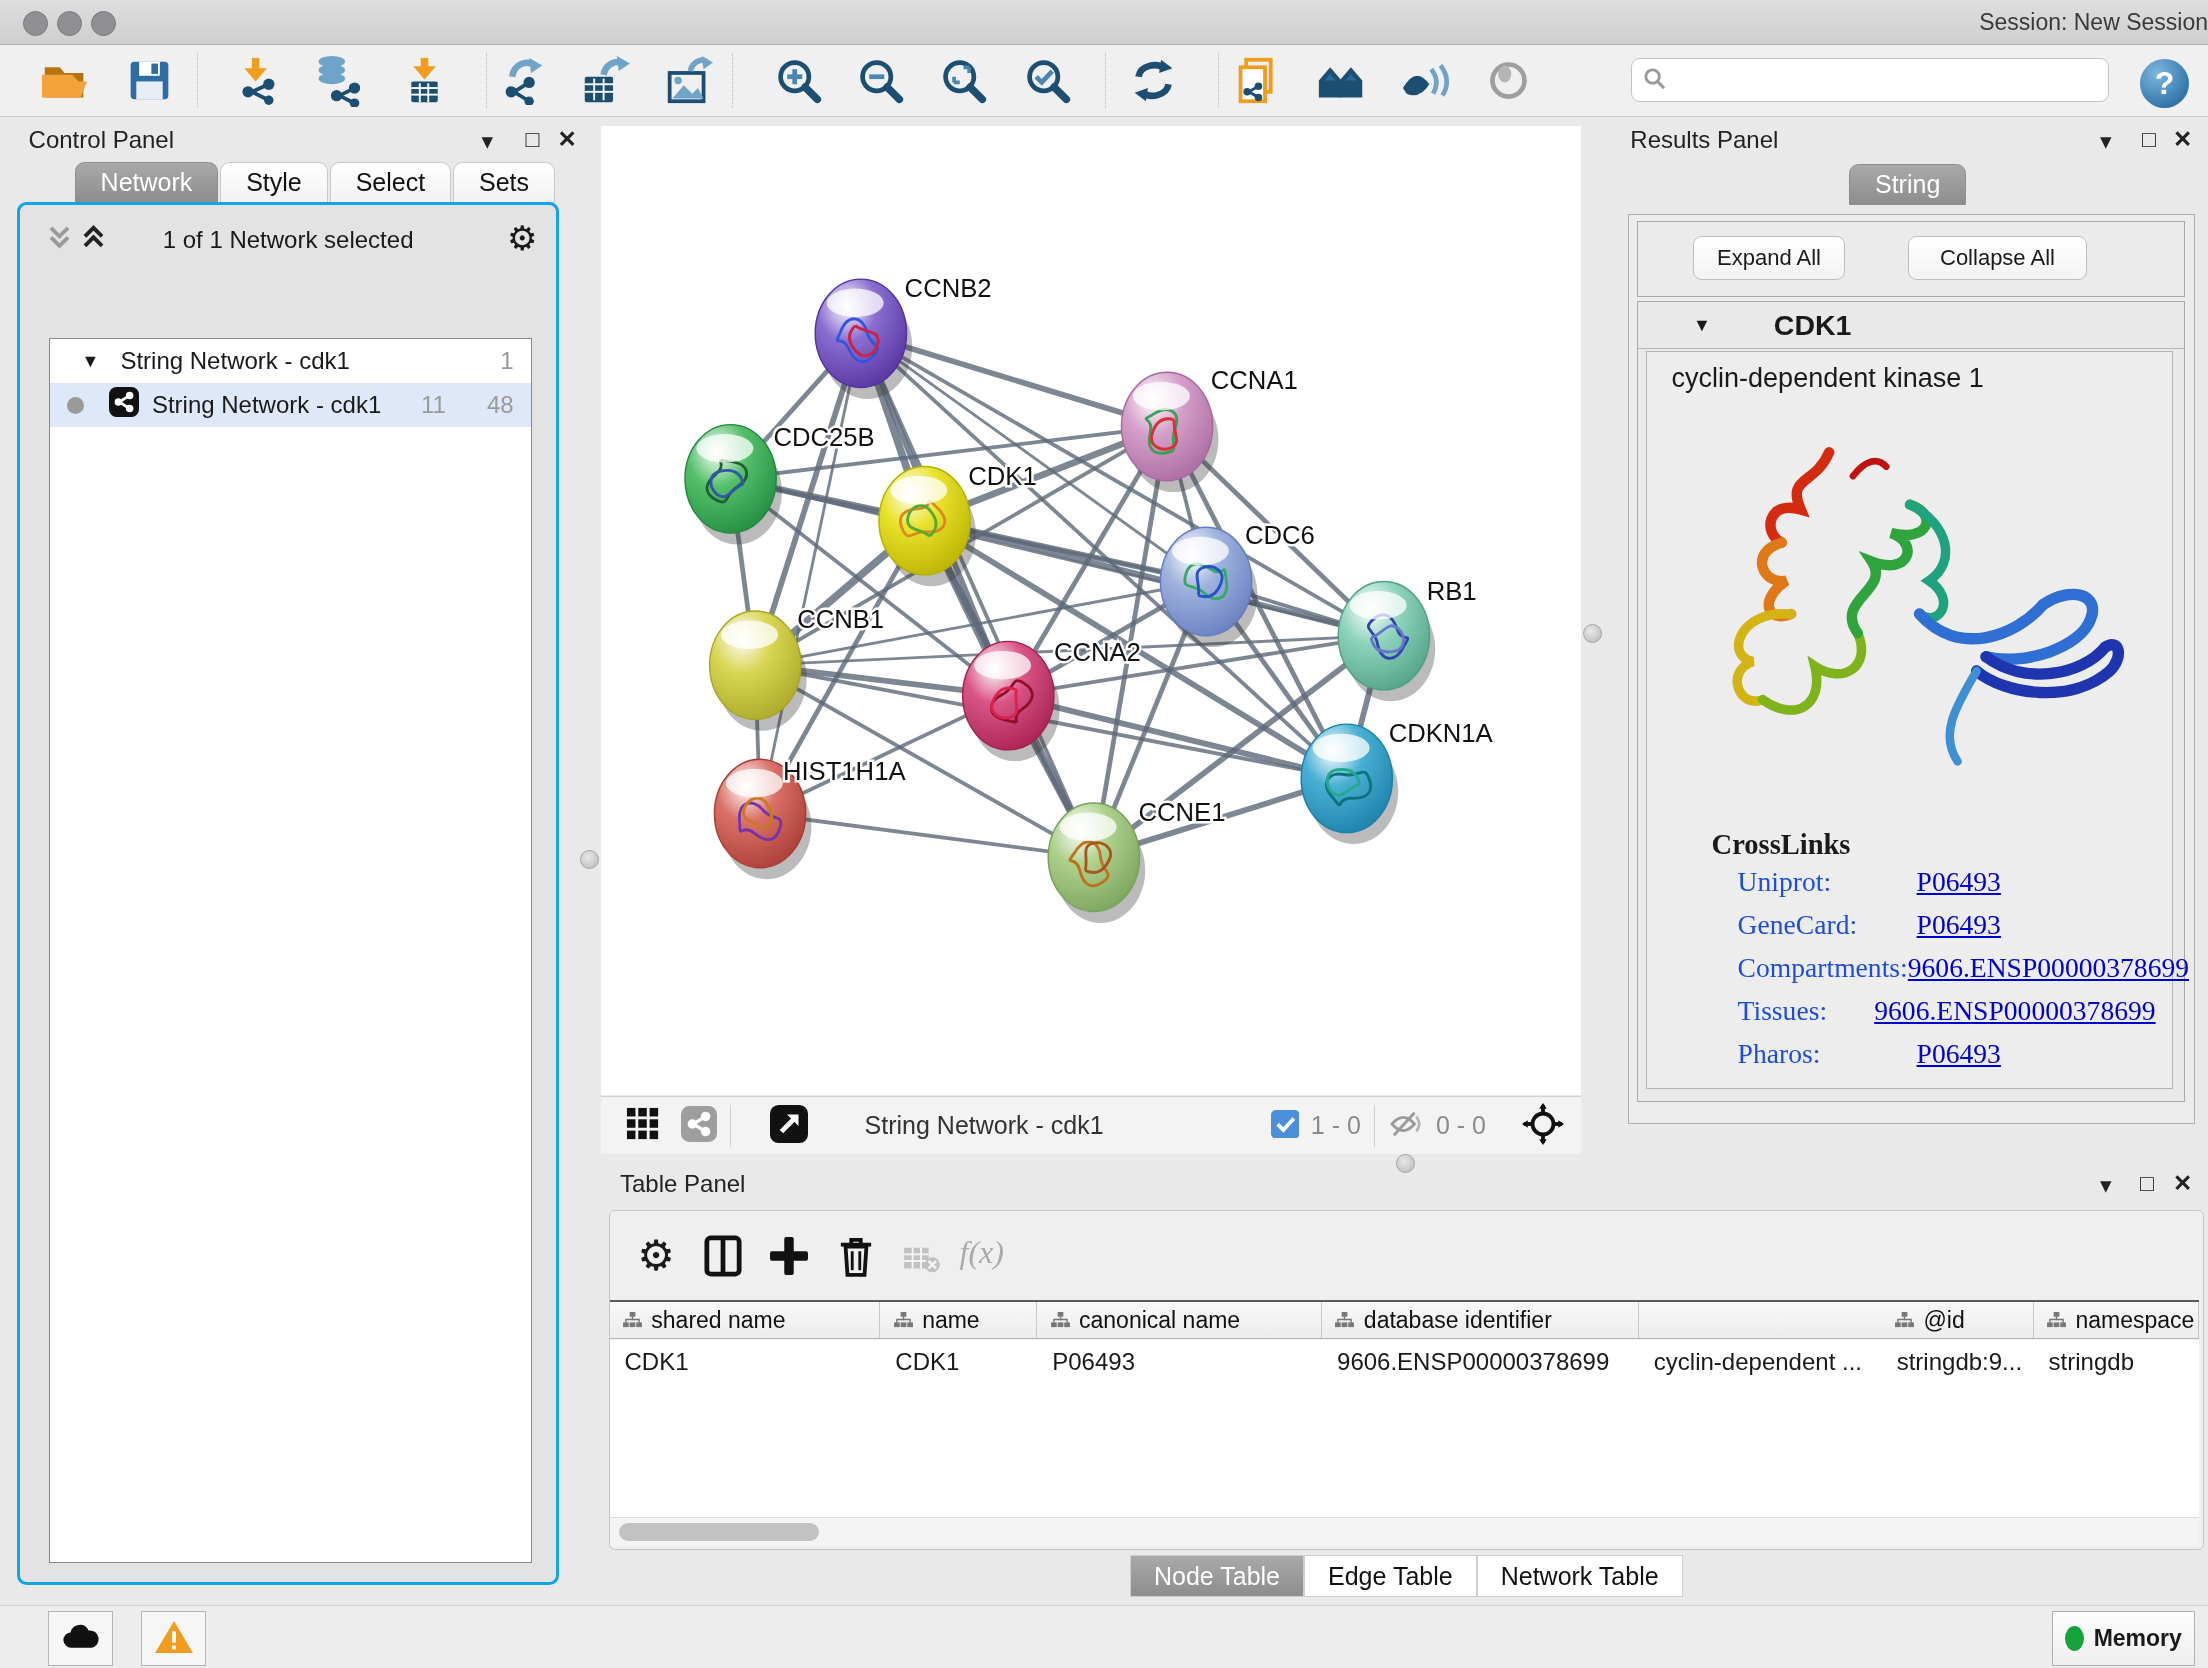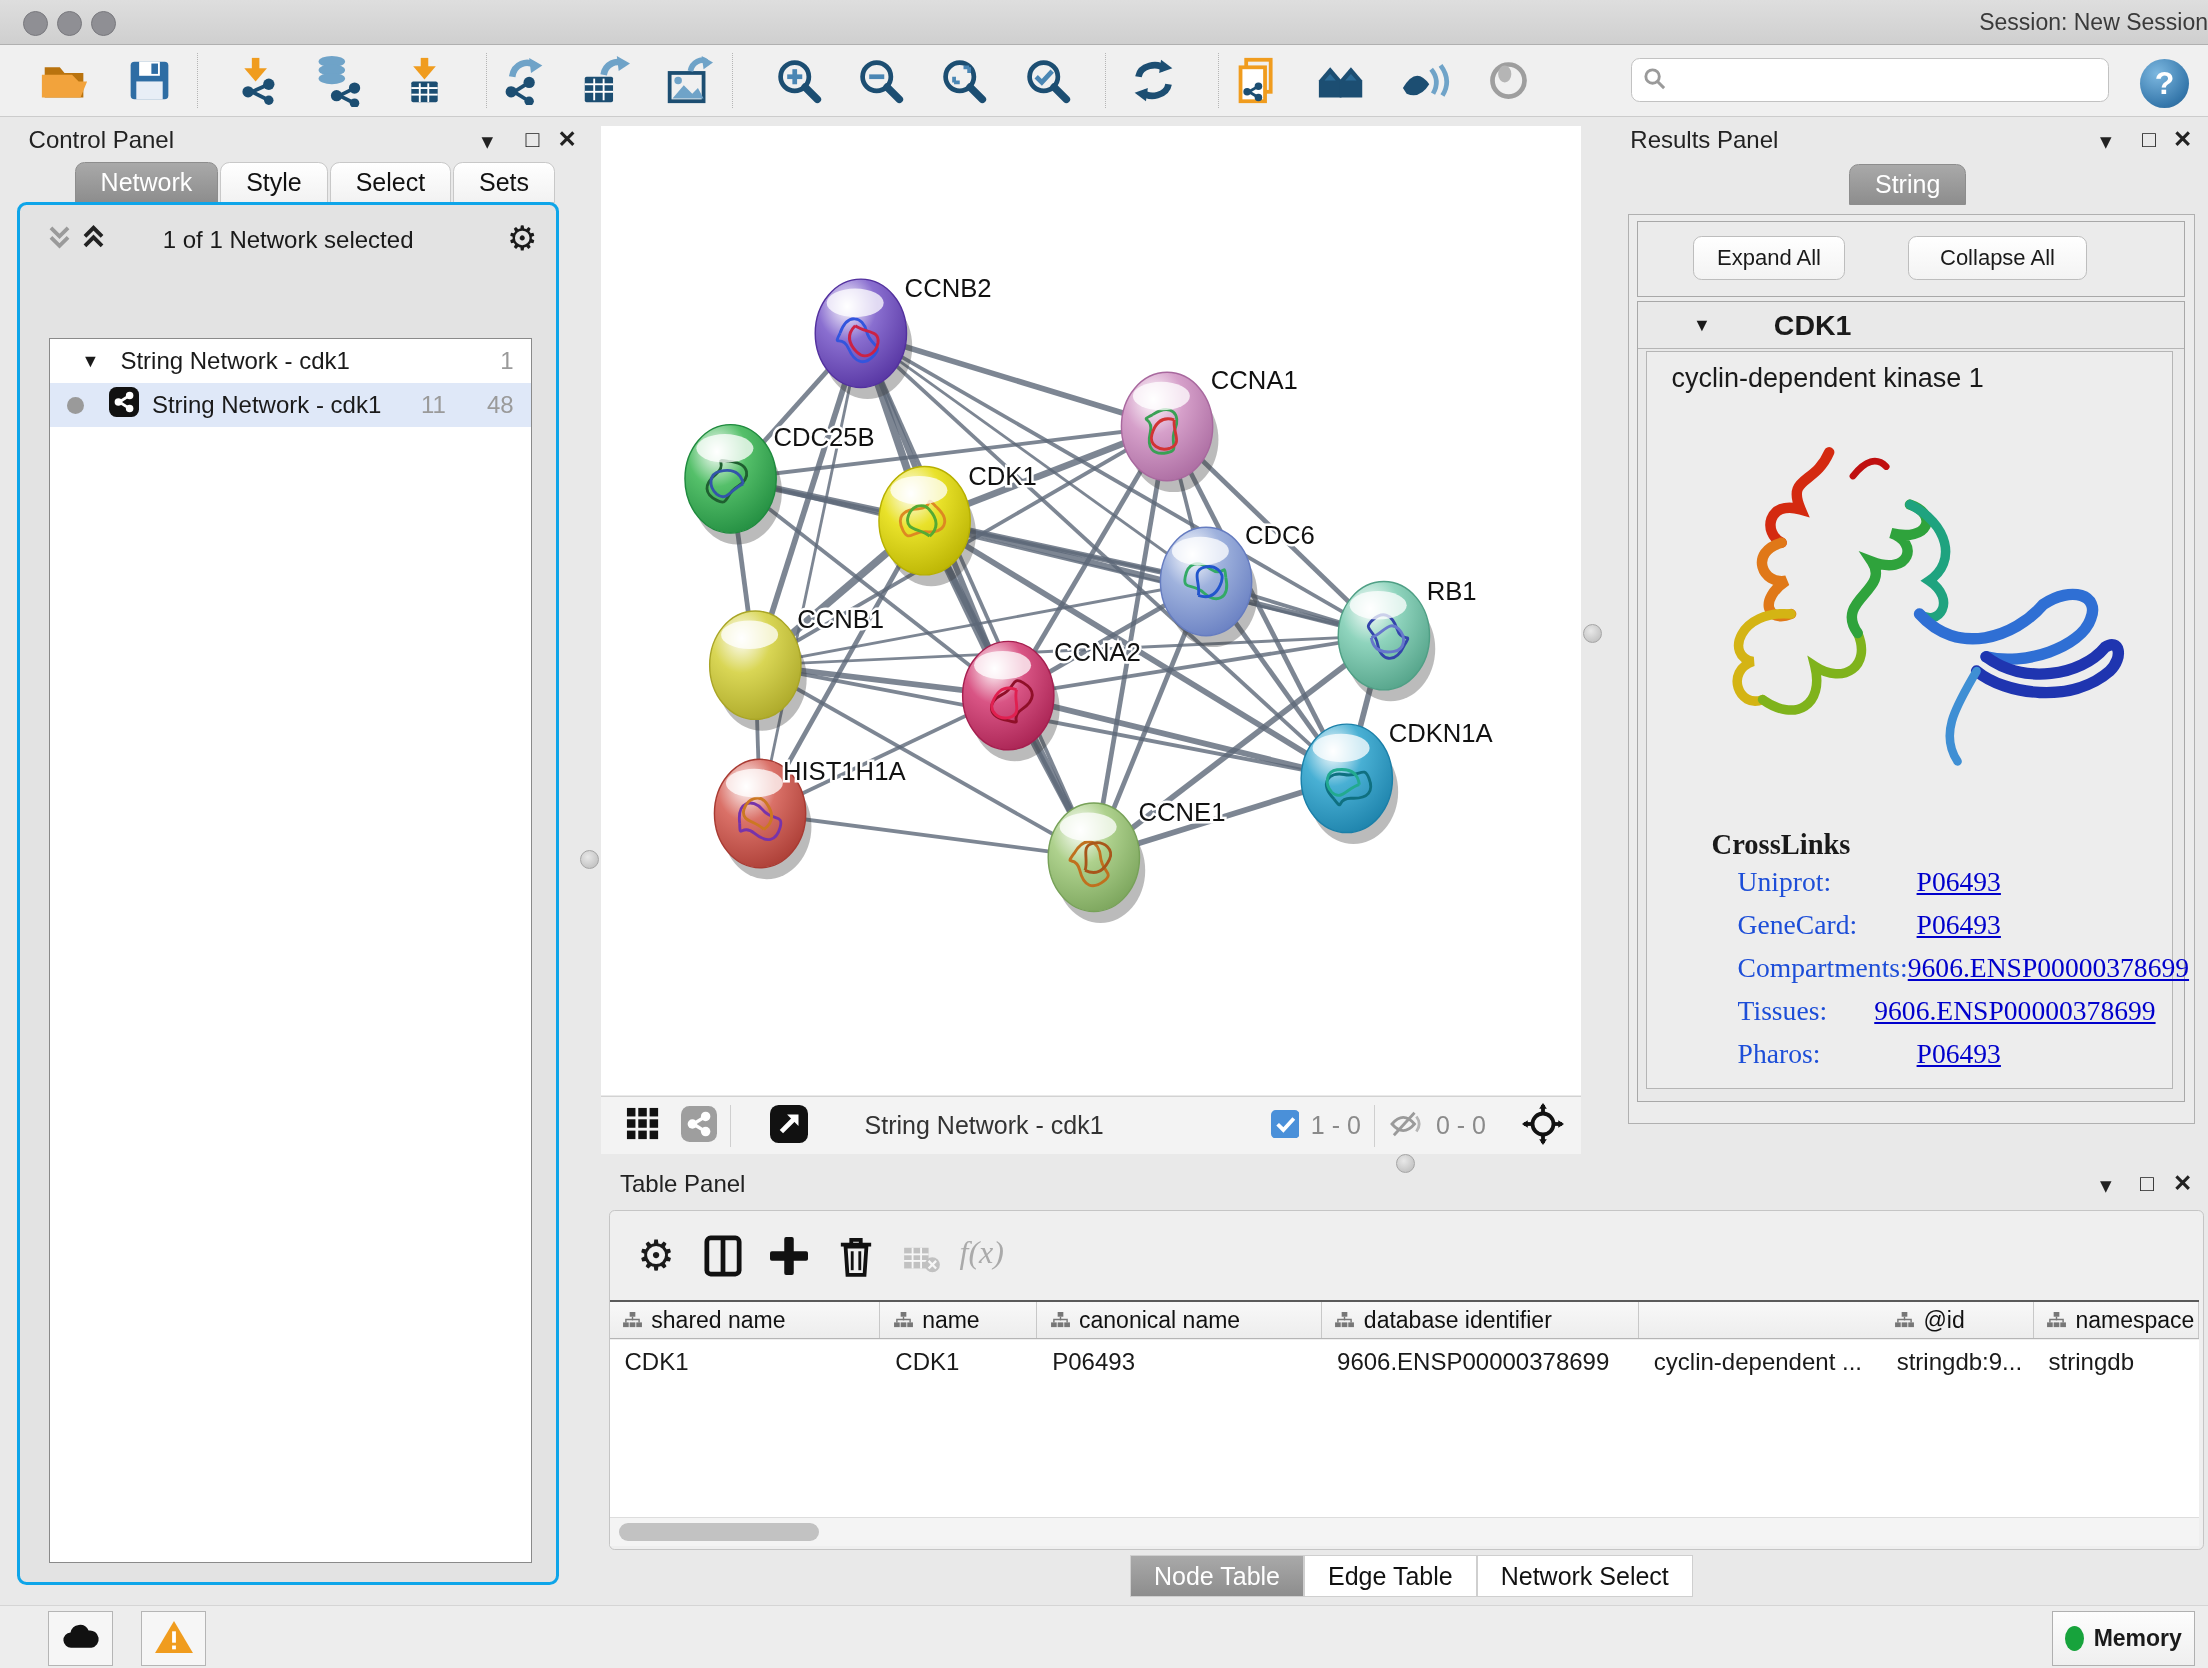--- a/index.html
+++ b/index.html
@@ -783,21 +783,21 @@
           <div class="td" style="width: 165px;">stringdb</div>
         </div>
       </div>
     <div id="tp-scroll" class="abs">
       <div id="tp-thumb" class="abs"></div>
     </div>
   </div>
   <div class="abs" style="left:531px;top:387px;display:flex" id="tp-tab-row">
       <div class="bottom-tab sel">Node Table</div>
       <div class="bottom-tab">Edge Table</div>
-      <div class="bottom-tab">Network Select</div>
+      <div class="bottom-tab">Network Table</div>
     </div>
 </div>
 
 <div id="statusbar" class="abs">
   <div class="sb-btn abs" style="left:48px">
     <span>
       <svg width="38" height="28.5" viewBox="0 0 40 30">
           <path d="M10 26a8 8 0 0 1-1-16 10 10 0 0 1 19-2 7 7 0 0 1 3 18z" fill="#111"></path>
         </svg></span>
   </div>

